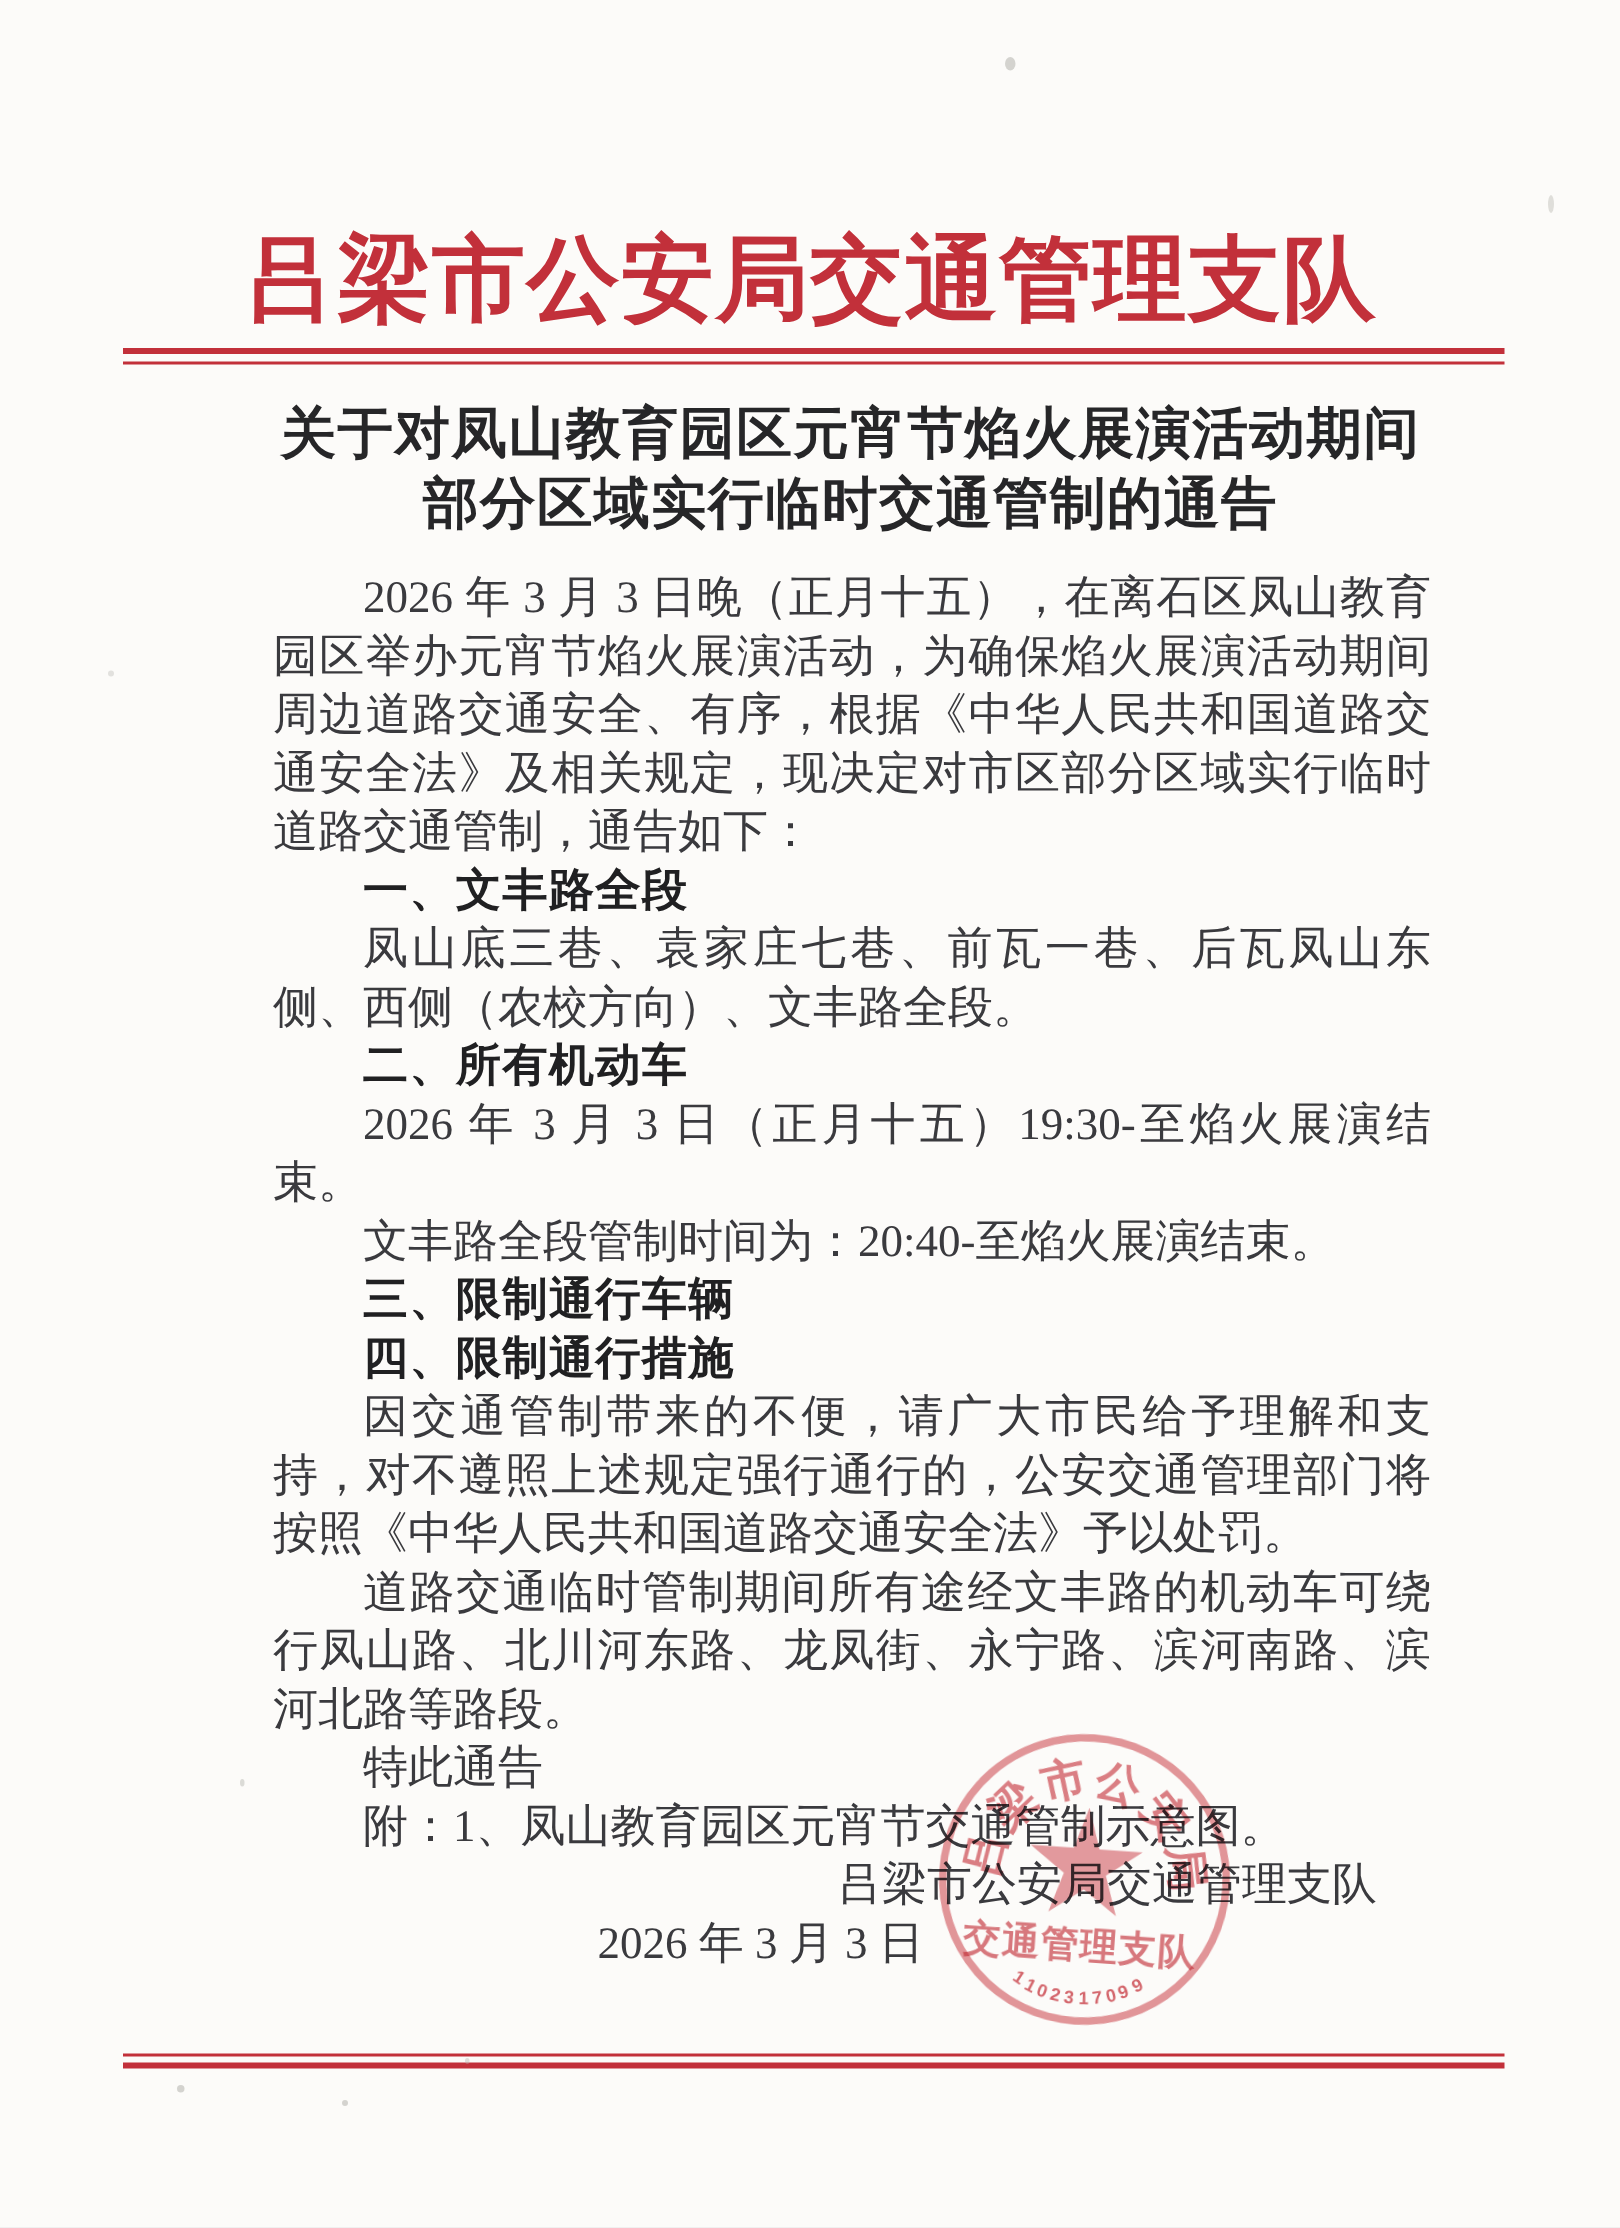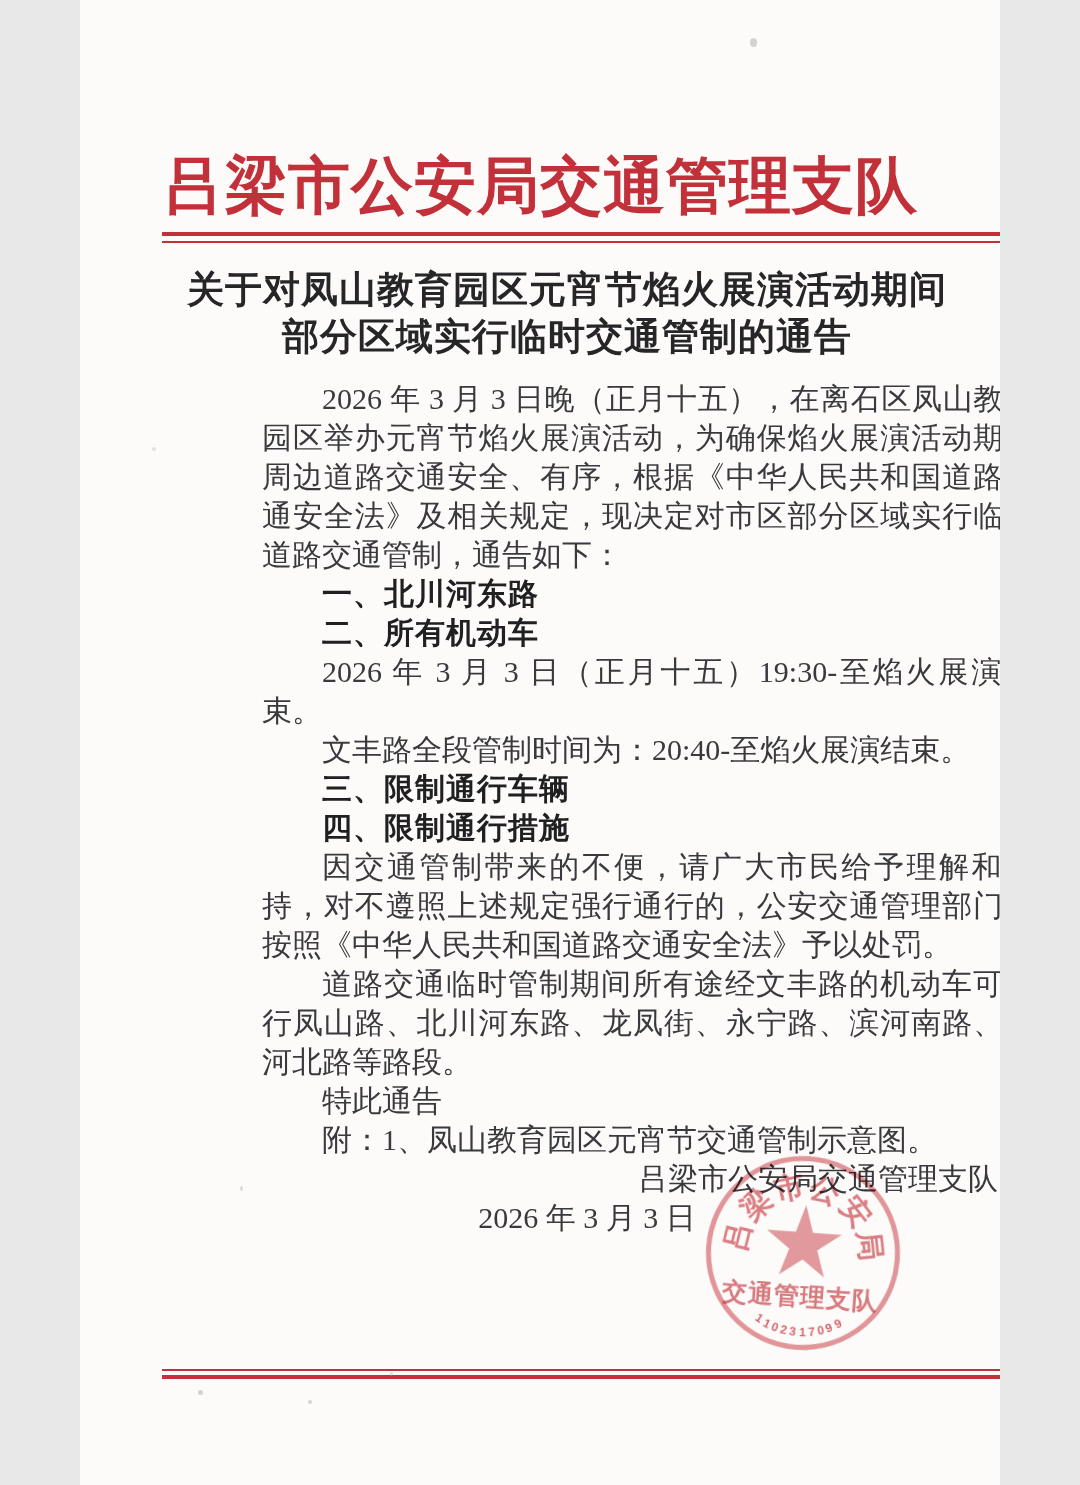--- a/index.html
+++ b/index.html
@@ -1,17 +1,17 @@
 <!DOCTYPE html>
 <html><head>
 <meta charset="utf-8">
 <style>
   html,body { margin:0; padding:0; background:#e8e8e8; }
   .page {
-    position:relative; width:920px; height:1485px; margin:0 auto;
+    position:relative; width:1080px; height:1485px; margin:0 auto;
     background:#fcfbf9; overflow:hidden;
     font-family:"Liberation Serif", serif;
   }
   
   .letterhead {
     position:absolute; left:0; top:144px; width:100%;
     text-align:center; font-size:62px; font-weight:bold;
     letter-spacing:1px; color:#c2303a;
     font-family:"Liberation Serif", serif;
   }
@@ -93,21 +93,22 @@
   <div class="rule hdr-thin"></div>
 
   <h1 class="doc-title">
     <span>关于对凤山教育园区元宵节焰火展演活动期间</span><br>
     <span>部分区域实行临时交通管制的通告</span>
   </h1>
 
   <div class="doc-body">
     <p>2026 年 3 月 3 日晚（正月十五），在离石区凤山教育园区举办元宵节焰火展演活动，为确保焰火展演活动期间周边道路交通安全、有序，根据《中华人民共和国道路交通安全法》及相关规定，现决定对市区部分区域实行临时道路交通管制，通告如下：</p>
 
-    <p class="heading">一、北川河东路</p>
+    <p class="heading">一、文丰路全段</p>
+    <p>凤山底三巷、袁家庄七巷、前瓦一巷、后瓦凤山东侧、西侧（农校方向）、文丰路全段。</p>
 
     <p class="heading">二、所有机动车</p>
     <p>2026 年 3 月 3 日（正月十五）19:30-至焰火展演结束。</p>
     <p>文丰路全段管制时间为：20:40-至焰火展演结束。</p>
 
     <p class="heading">三、限制通行车辆</p>
 
     <p class="heading">四、限制通行措施</p>
     <p>因交通管制带来的不便，请广大市民给予理解和支持，对不遵照上述规定强行通行的，公安交通管理部门将按照《中华人民共和国道路交通安全法》予以处罚。</p>
 

